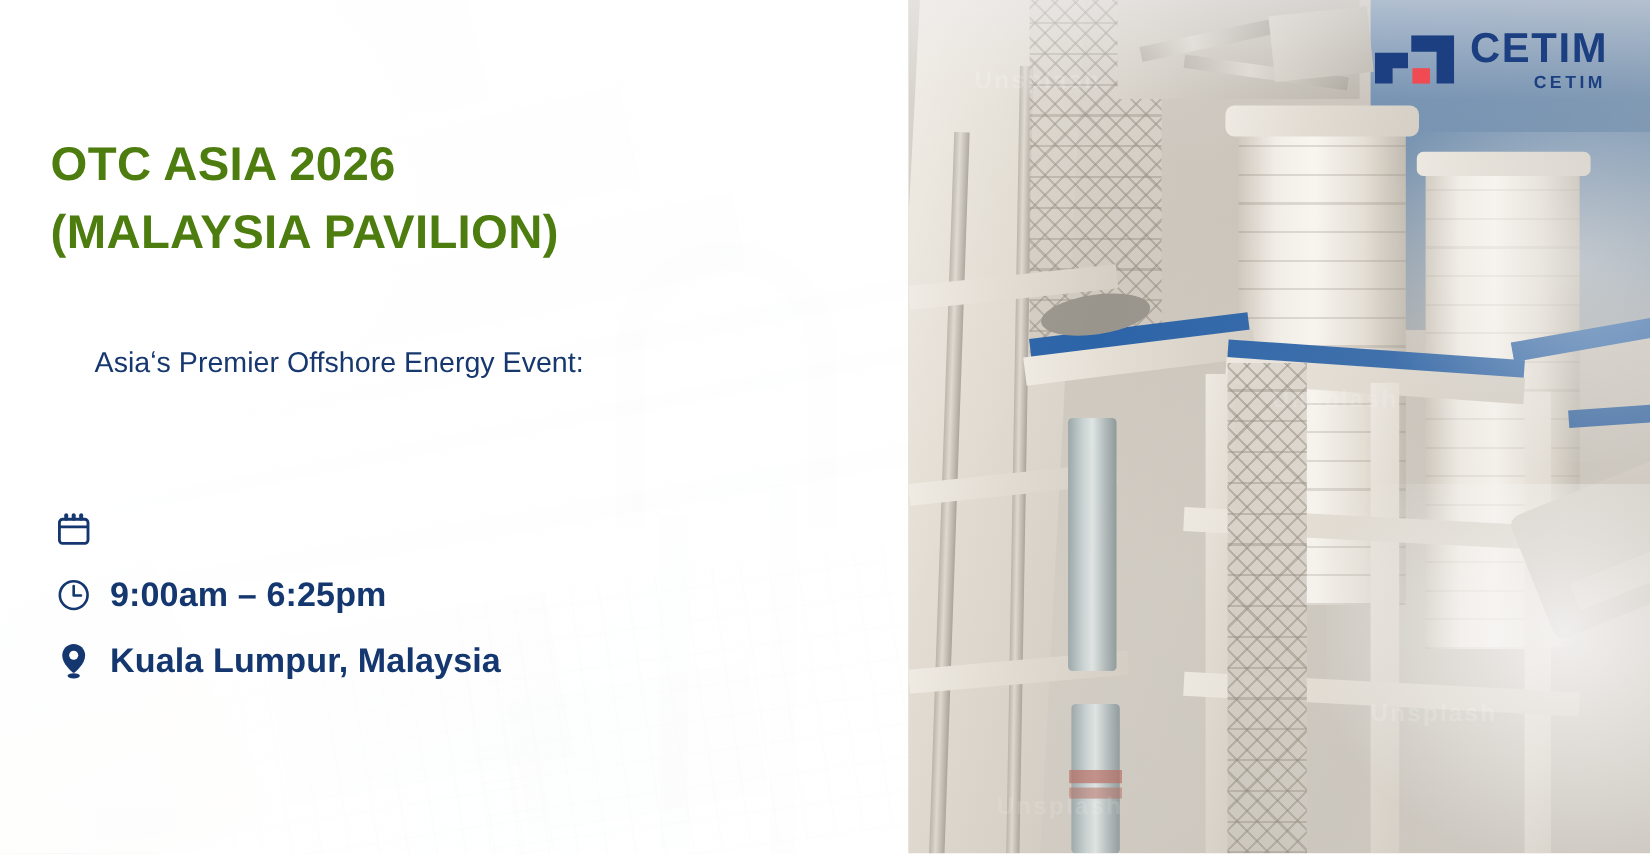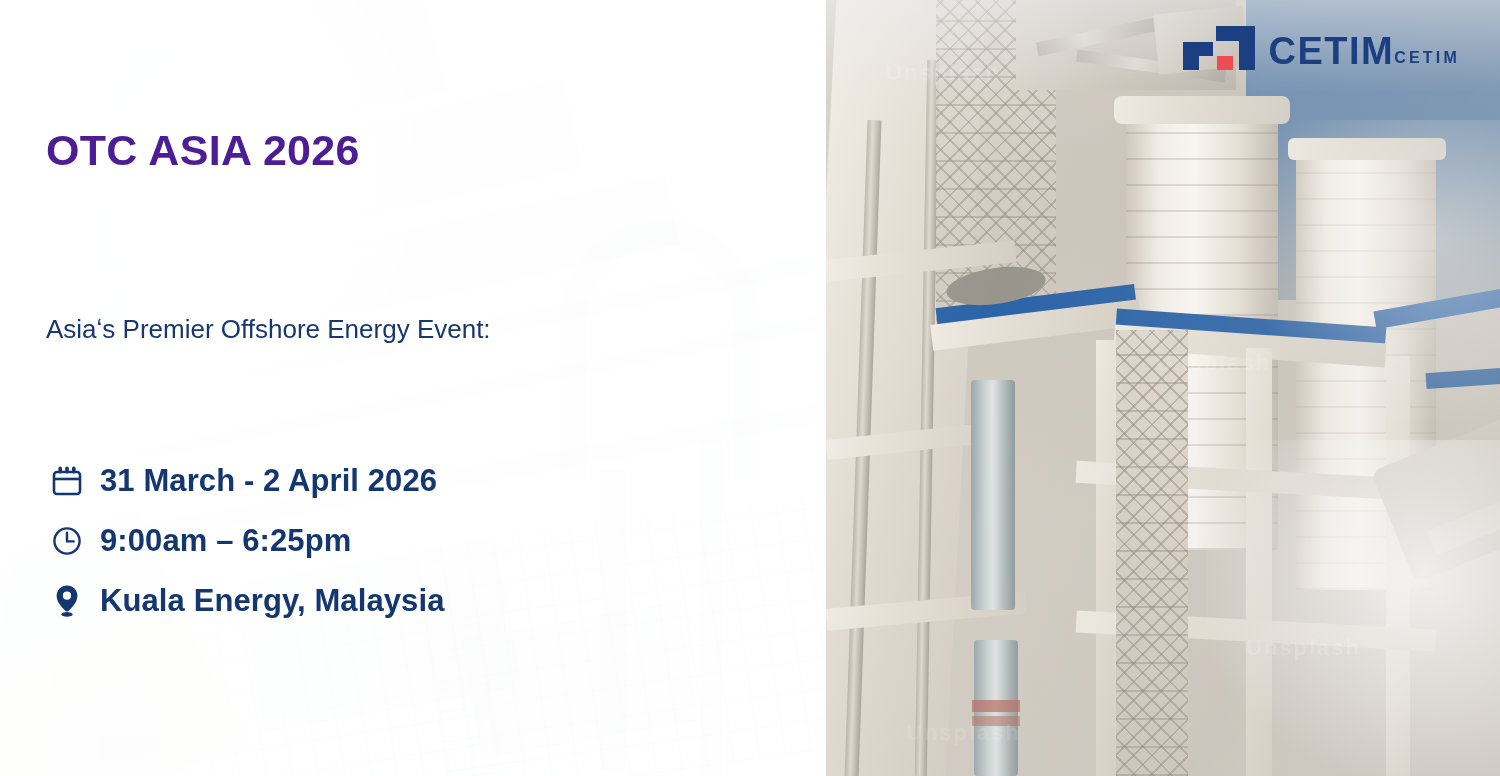--- a/index.html
+++ b/index.html
@@ -80,37 +80,37 @@
   
   .content {
     position: absolute;
     left: 46px; top: 0;
     width: 740px; height: 776px;
   }
 
   .headline {
     position: absolute;
     top: 120px; left: 0;
-    color: #4c1d95;
+    color: #4d7c0f;
     font-size: 43px;
     font-weight: bold;
     letter-spacing: 0.3px;
     line-height: 1.42;
   }
   .headline .hl-line { display: block; white-space: nowrap; }
 
   .subhead {
     position: absolute;
     top: 308px; left: 0;
     color: #17386f;
     font-size: 26px;
     font-weight: normal;
     line-height: 1.62;
   }
-  .subhead .sh-line { display: block; white-space: nowrap; }
+  .subhead .sh-line { display: block; white-space: nowrap; margin-left: 40px; }
 
   .details {
     position: absolute;
     top: 458px; left: 4px;
     display: flex;
     flex-direction: column;
     gap: 14px;
   }
   .detail-row {
     display: flex;
@@ -192,21 +192,21 @@
     display: flex;
     align-items: center;
     gap: 14px;
     z-index: 40;
   }
   .logo-mark {
     position: relative;
     width: 72px; height: 50px;
     flex: 0 0 72px;
   }
-  .logo-words { display: flex; flex-direction: row; align-items: flex-start; }
+  .logo-words { display: flex; flex-direction: column; align-items: flex-start; }
   .logo-cetim {
     color: #1b3f80;
     font-size: 38px;
     font-weight: bold;
     letter-spacing: 1.5px;
     line-height: 0.96;
   }
   .logo-matcor {
     color: #1b3f80;
     font-size: 16px;
@@ -249,60 +249,60 @@
       <div class="tint-blue" style="left:40px; top:700px; width:120px; height:90px; transform:rotate(-20deg); opacity:0.6;"></div>
     </div>
 
     <div class="veil"></div>
     <div class="veil-2"></div>
 
     <div class="content">
 
       <div class="headline">
         <span class="hl-line">OTC ASIA 2026</span>
+        <span class="hl-line">(MALAYSIA PAVILION)</span>
       </div>
 
       <div class="subhead">
         <span class="sh-line">Asiaʻs Premier Offshore Energy Event:</span>
       </div>
 
       <div class="details">
 
         <div class="detail-row">
           <span class="ico">
             <svg width="30" height="32" viewBox="0 0 30 32" fill="none">
               <rect x="2" y="7" width="26" height="22" rx="3" stroke="#14376f" stroke-width="2.6"></rect>
               <path d="M2 14 H28" stroke="#14376f" stroke-width="2.6"></path>
               <rect x="6.4" y="1.5" width="3.6" height="7" rx="1.8" fill="#14376f"></rect>
               <rect x="13.2" y="1.5" width="3.6" height="7" rx="1.8" fill="#14376f"></rect>
               <rect x="20" y="1.5" width="3.6" height="7" rx="1.8" fill="#14376f"></rect>
             </svg>
           </span>
-          <span class="txt">31 March - 2 April 2026</span>
         </div>
 
         <div class="detail-row">
           <span class="ico">
             <svg width="30" height="30" viewBox="0 0 30 30" fill="none">
               <circle cx="15" cy="15" r="12.6" stroke="#14376f" stroke-width="2.4"></circle>
               <path d="M15 6.8 V15.4 H21.6" stroke="#14376f" stroke-width="2.4" stroke-linecap="round" stroke-linejoin="round"></path>
             </svg>
           </span>
           <span class="txt">9:00am – 6:25pm</span>
         </div>
 
         <div class="detail-row">
           <span class="ico">
             <svg width="26" height="34" viewBox="0 0 26 34" fill="none">
               <path d="M13 1.5C7.2 1.5 2.6 6.1 2.6 11.9c0 7.4 8.3 14.4 9.5 15.4.5.4 1.3.4 1.8 0 1.2-1 9.5-8 9.5-15.4C23.4 6.1 18.8 1.5 13 1.5Z" fill="#14376f"></path>
               <circle cx="13" cy="11.7" r="4.1" fill="#ffffff"></circle>
               <ellipse cx="13" cy="30.4" rx="5.6" ry="2.4" fill="#14376f"></ellipse>
             </svg>
           </span>
-          <span class="txt">Kuala Energy, Malaysia</span>
+          <span class="txt">Kuala Lumpur, Malaysia</span>
         </div>
 
       </div>
     </div>
   </div>
 
   <div class="right-photo">
 
     <div class="rp concrete-d" style="left:0; top:0; width:674px; height:776px; opacity:0.55;"></div>
     <div class="rp" style="left:420px; top:0; width:254px; height:300px; background:linear-gradient(180deg,#2f66a6 0%,#3a6fa9 40%,#8e9aa6 100%); opacity:0.65;"></div>

